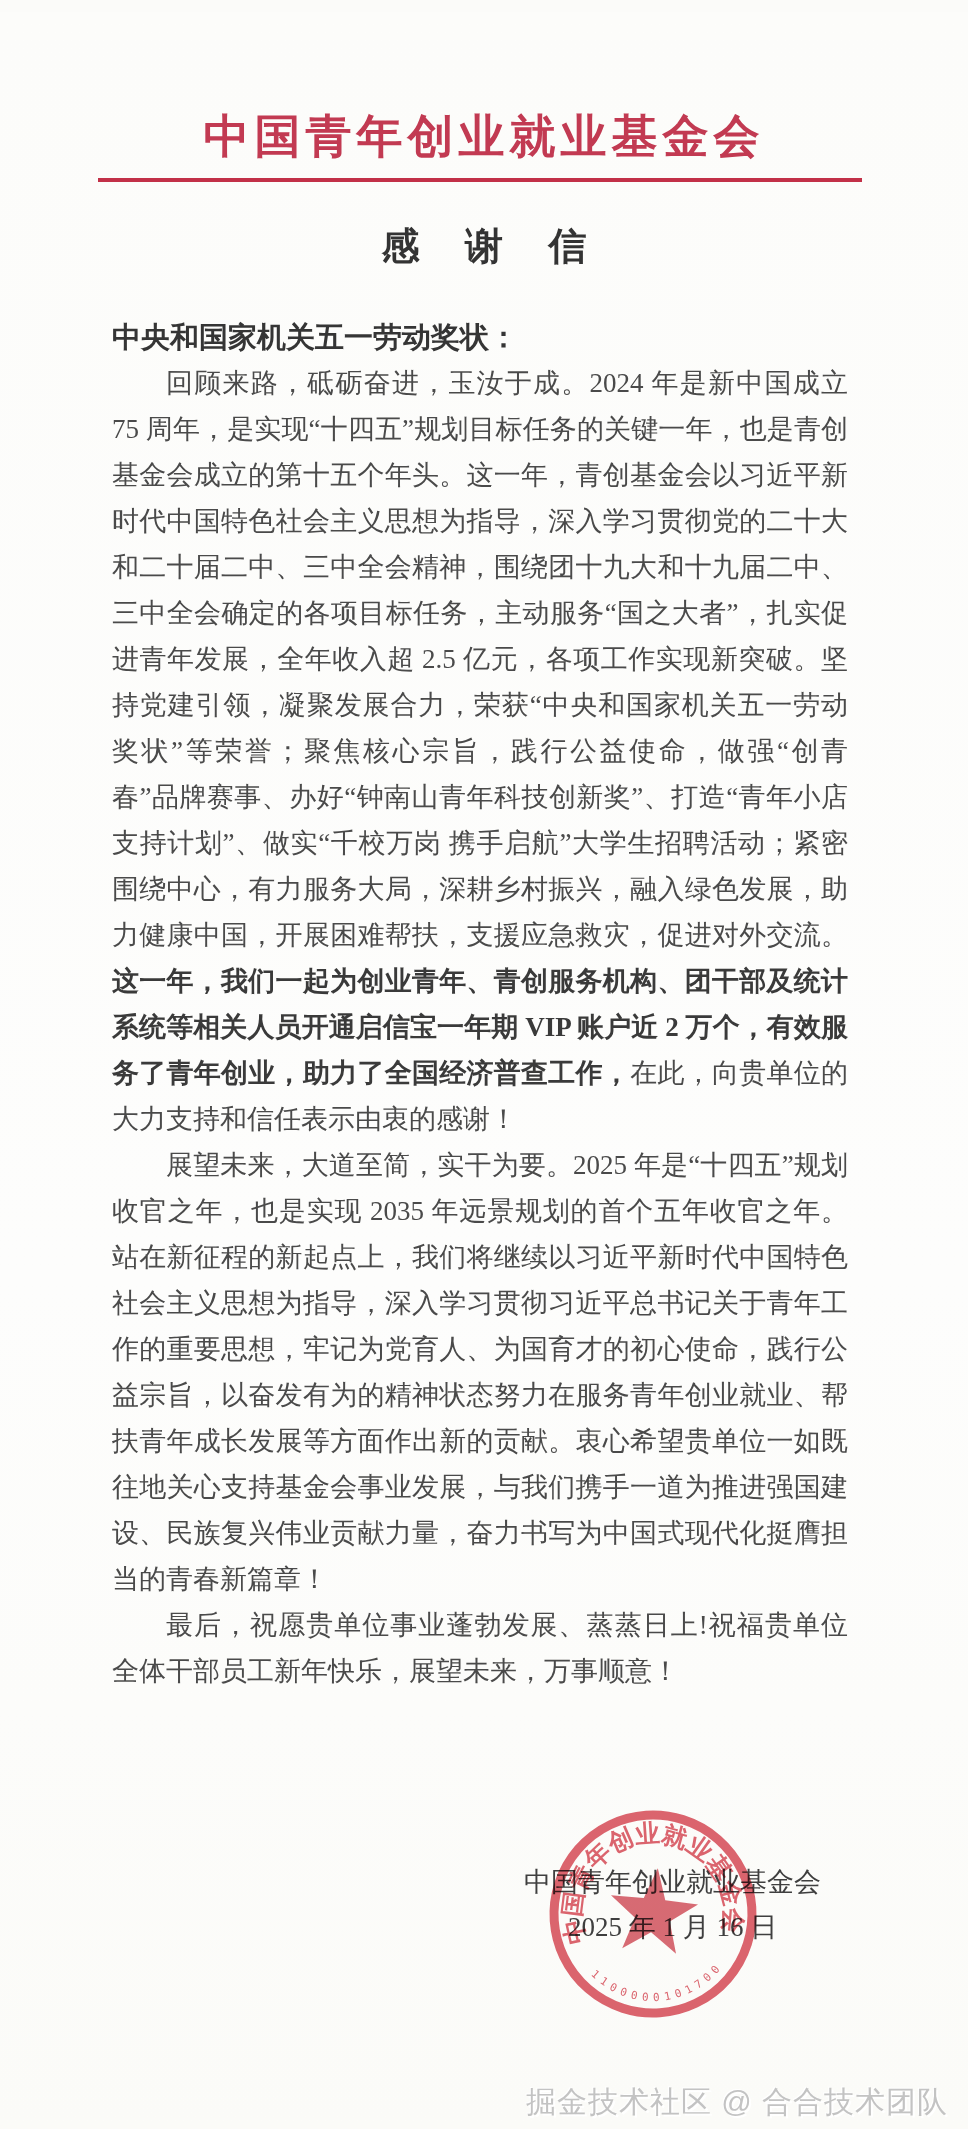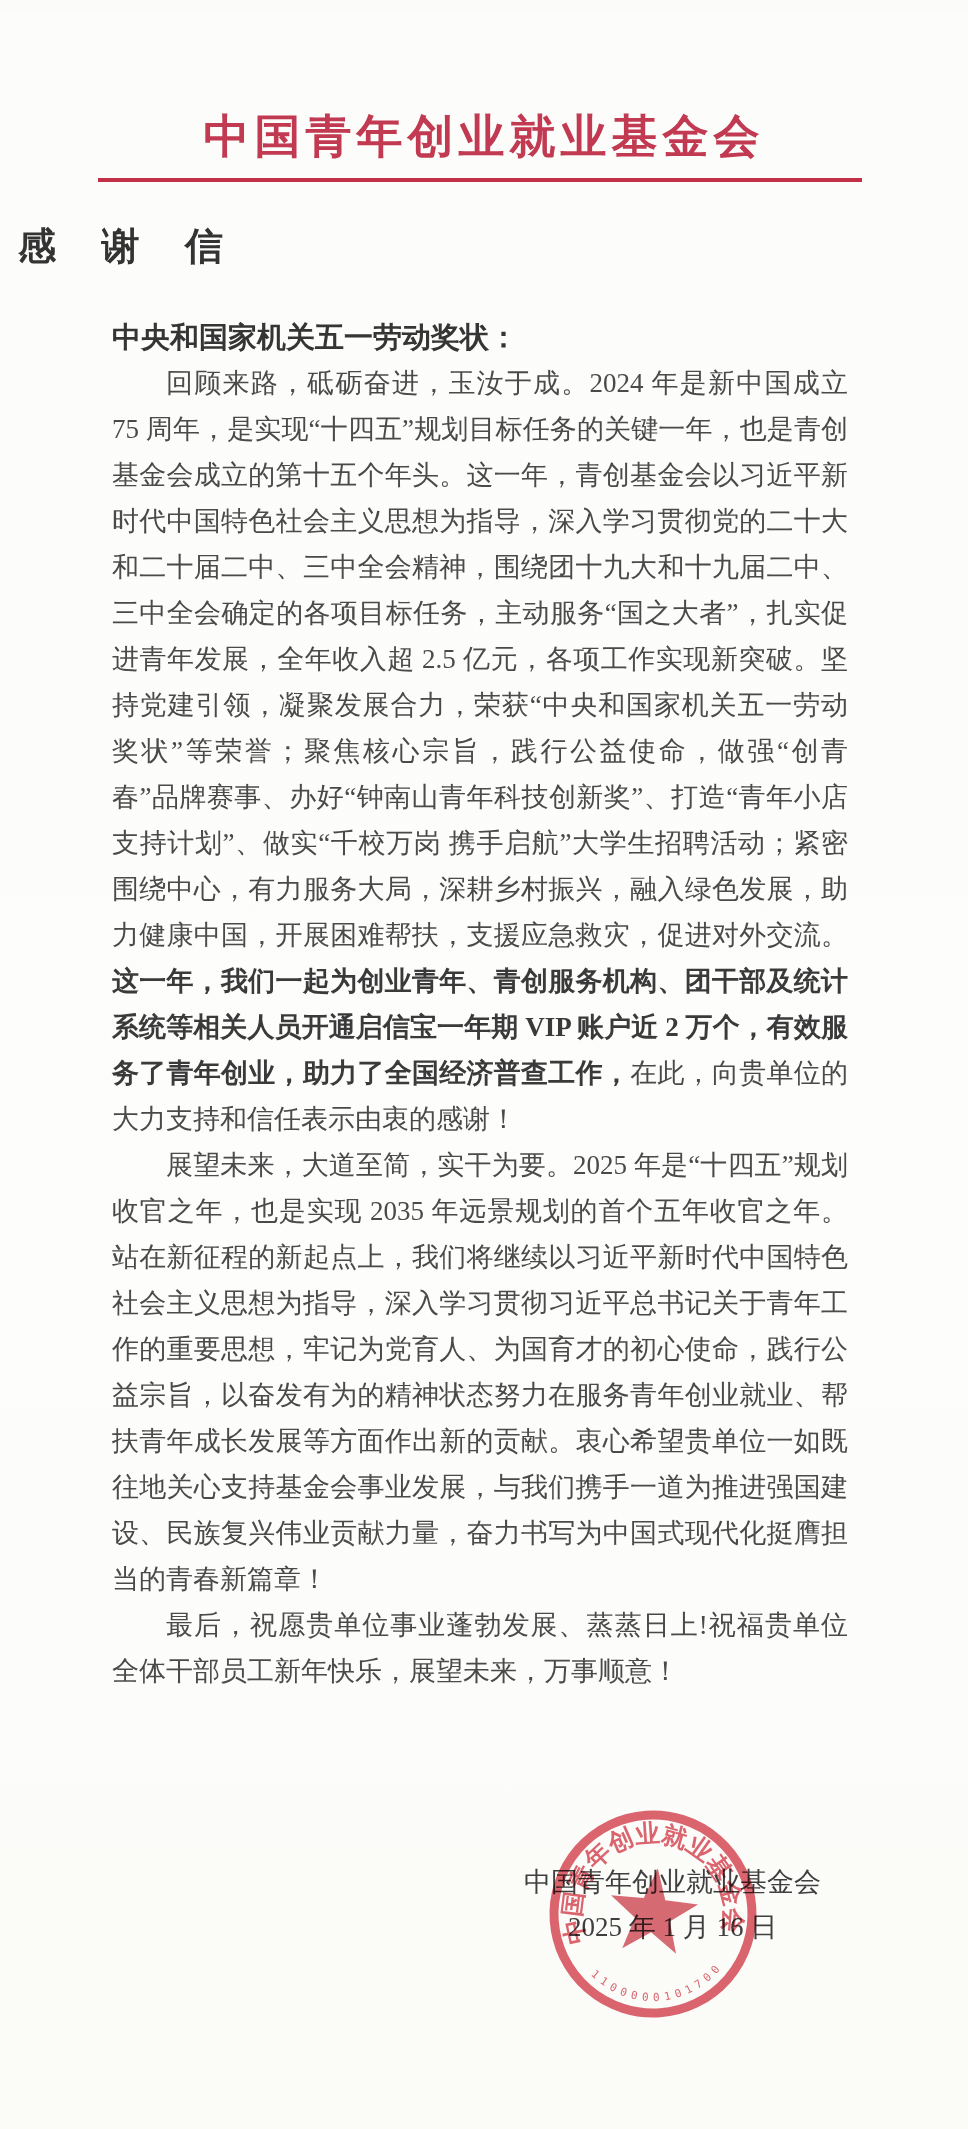--- a/index.html
+++ b/index.html
@@ -20,20 +20,21 @@
     color:#c23a52;
     font-family:"Liberation Serif","DejaVu Serif",serif;
   }
   .red-rule{
     position:absolute;top:166px;left:98px;
     width:764px;height:4px;
     background:#c23048;
   }
   .letter-title{
     position:absolute;top:209px;left:0;width:968px;
+    text-align:center;
     font-size:38px;font-weight:700;
     letter-spacing:18px;padding-left:18px;box-sizing:border-box;
     color:#333333;
   }
   
   .content{
     position:absolute;top:302px;left:112px;width:736px;
     font-size:27px;line-height:46px;
     color:#4a4a4a;
     text-align:justify;
@@ -104,14 +105,15 @@
     <circle cx="107" cy="107" r="99" fill="none" stroke="#d84a57" stroke-width="9"></circle>
     <polygon points="115.0,61.7 98.9,90.5 66.4,85.4 88.8,109.6 73.9,139.0 103.8,125.1 127.2,148.3 123.2,115.6 152.6,100.6 120.2,94.2" fill="#d04350" fill-opacity="0.92"></polygon>
     <text font-size="25" fill="#d84a57" font-weight="700" font-family="'Liberation Serif','DejaVu Serif',serif">
       <textPath href="#arcTop" startOffset="50%" text-anchor="middle" lengthAdjust="spacingAndGlyphs" textLength="272">中国青年创业就业基金会</textPath>
     </text>
     <text font-size="11" fill="#d84a57" letter-spacing="5" font-family="'DejaVu Sans Mono','Liberation Mono',monospace">
       <textPath href="#arcBottom" startOffset="50%" text-anchor="middle">1100000101700</textPath>
     </text>
   </svg>
 
+  <div class="watermark">掘金技术社区 @ 合合技术团队</div>
 
 </div>
 
 </body></html>

